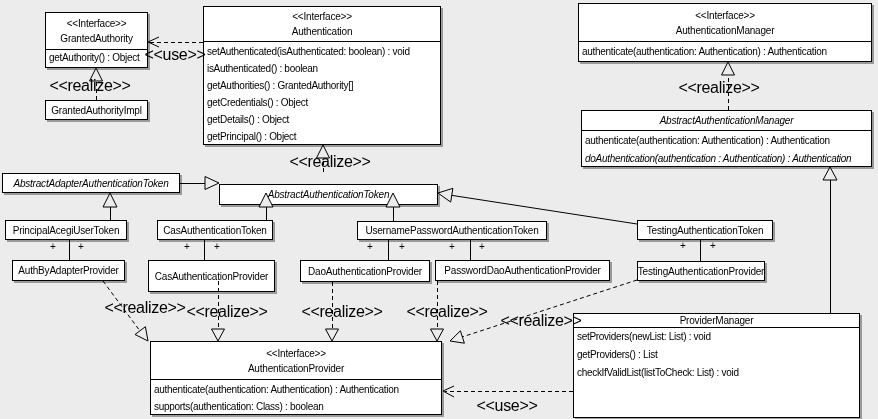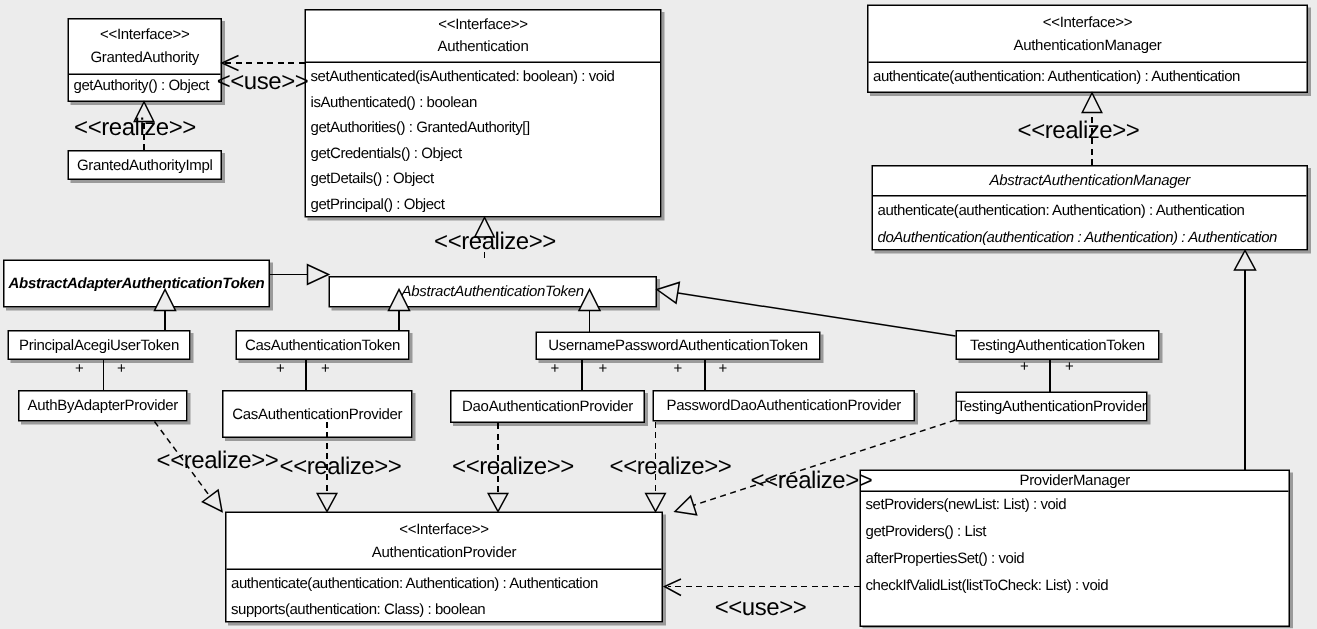--- a/index.html
+++ b/index.html
@@ -72,21 +72,21 @@
     <div class="mets over lh18">
       <div class="m">authenticate(authentication: Authentication) : Authentication</div>
       <div class="m m-abs">doAuthentication(authentication : Authentication) : Authentication</div>
     </div>
   </div>
 
   <div class="cls one" style="left:45px;top:100px;width:103px;height:20px;">
     <div>GrantedAuthorityImpl</div>
   </div>
 
-  <div class="cls one" style="left:2px;top:173px;width:178px;height:32px;font-weight:bold;">
+  <div class="cls one" style="left:2px;top:173px;width:178px;height:20px;">
     <div class="abs">AbstractAdapterAuthenticationToken</div>
   </div>
 
   <div class="cls one" style="left:219px;top:184px;width:219px;height:21px;">
     <div class="abs">AbstractAuthenticationToken</div>
   </div>
 
   <div class="cls one" style="left:5px;top:220px;width:122px;height:20px;">
     <div>PrincipalAcegiUserToken</div>
   </div>
@@ -134,21 +134,20 @@
     </div>
   </div>
 
   <div class="cls" style="left:573px;top:313px;width:287px;height:105px;">
     <div class="hdr" style="height:14px;">
       <div>ProviderManager</div>
     </div>
     <div class="mets over lh18" style="padding-top:0;">
       <div class="m">setProviders(newList: List) : void</div>
       <div class="m">getProviders() : List</div>
-      <div class="m">afterPropertiesSet() : void</div>
       <div class="m">checkIfValidList(listToCheck: List) : void</div>
     </div>
   </div>
 
   <svg class="wires" width="878" height="419" viewBox="0 0 878 419">
 
     <g>
       <line class="hv" x1="180" y1="183" x2="205" y2="183"></line>
       <polygon points="219,183 205,176.5 205,189.5"></polygon>
     </g>

